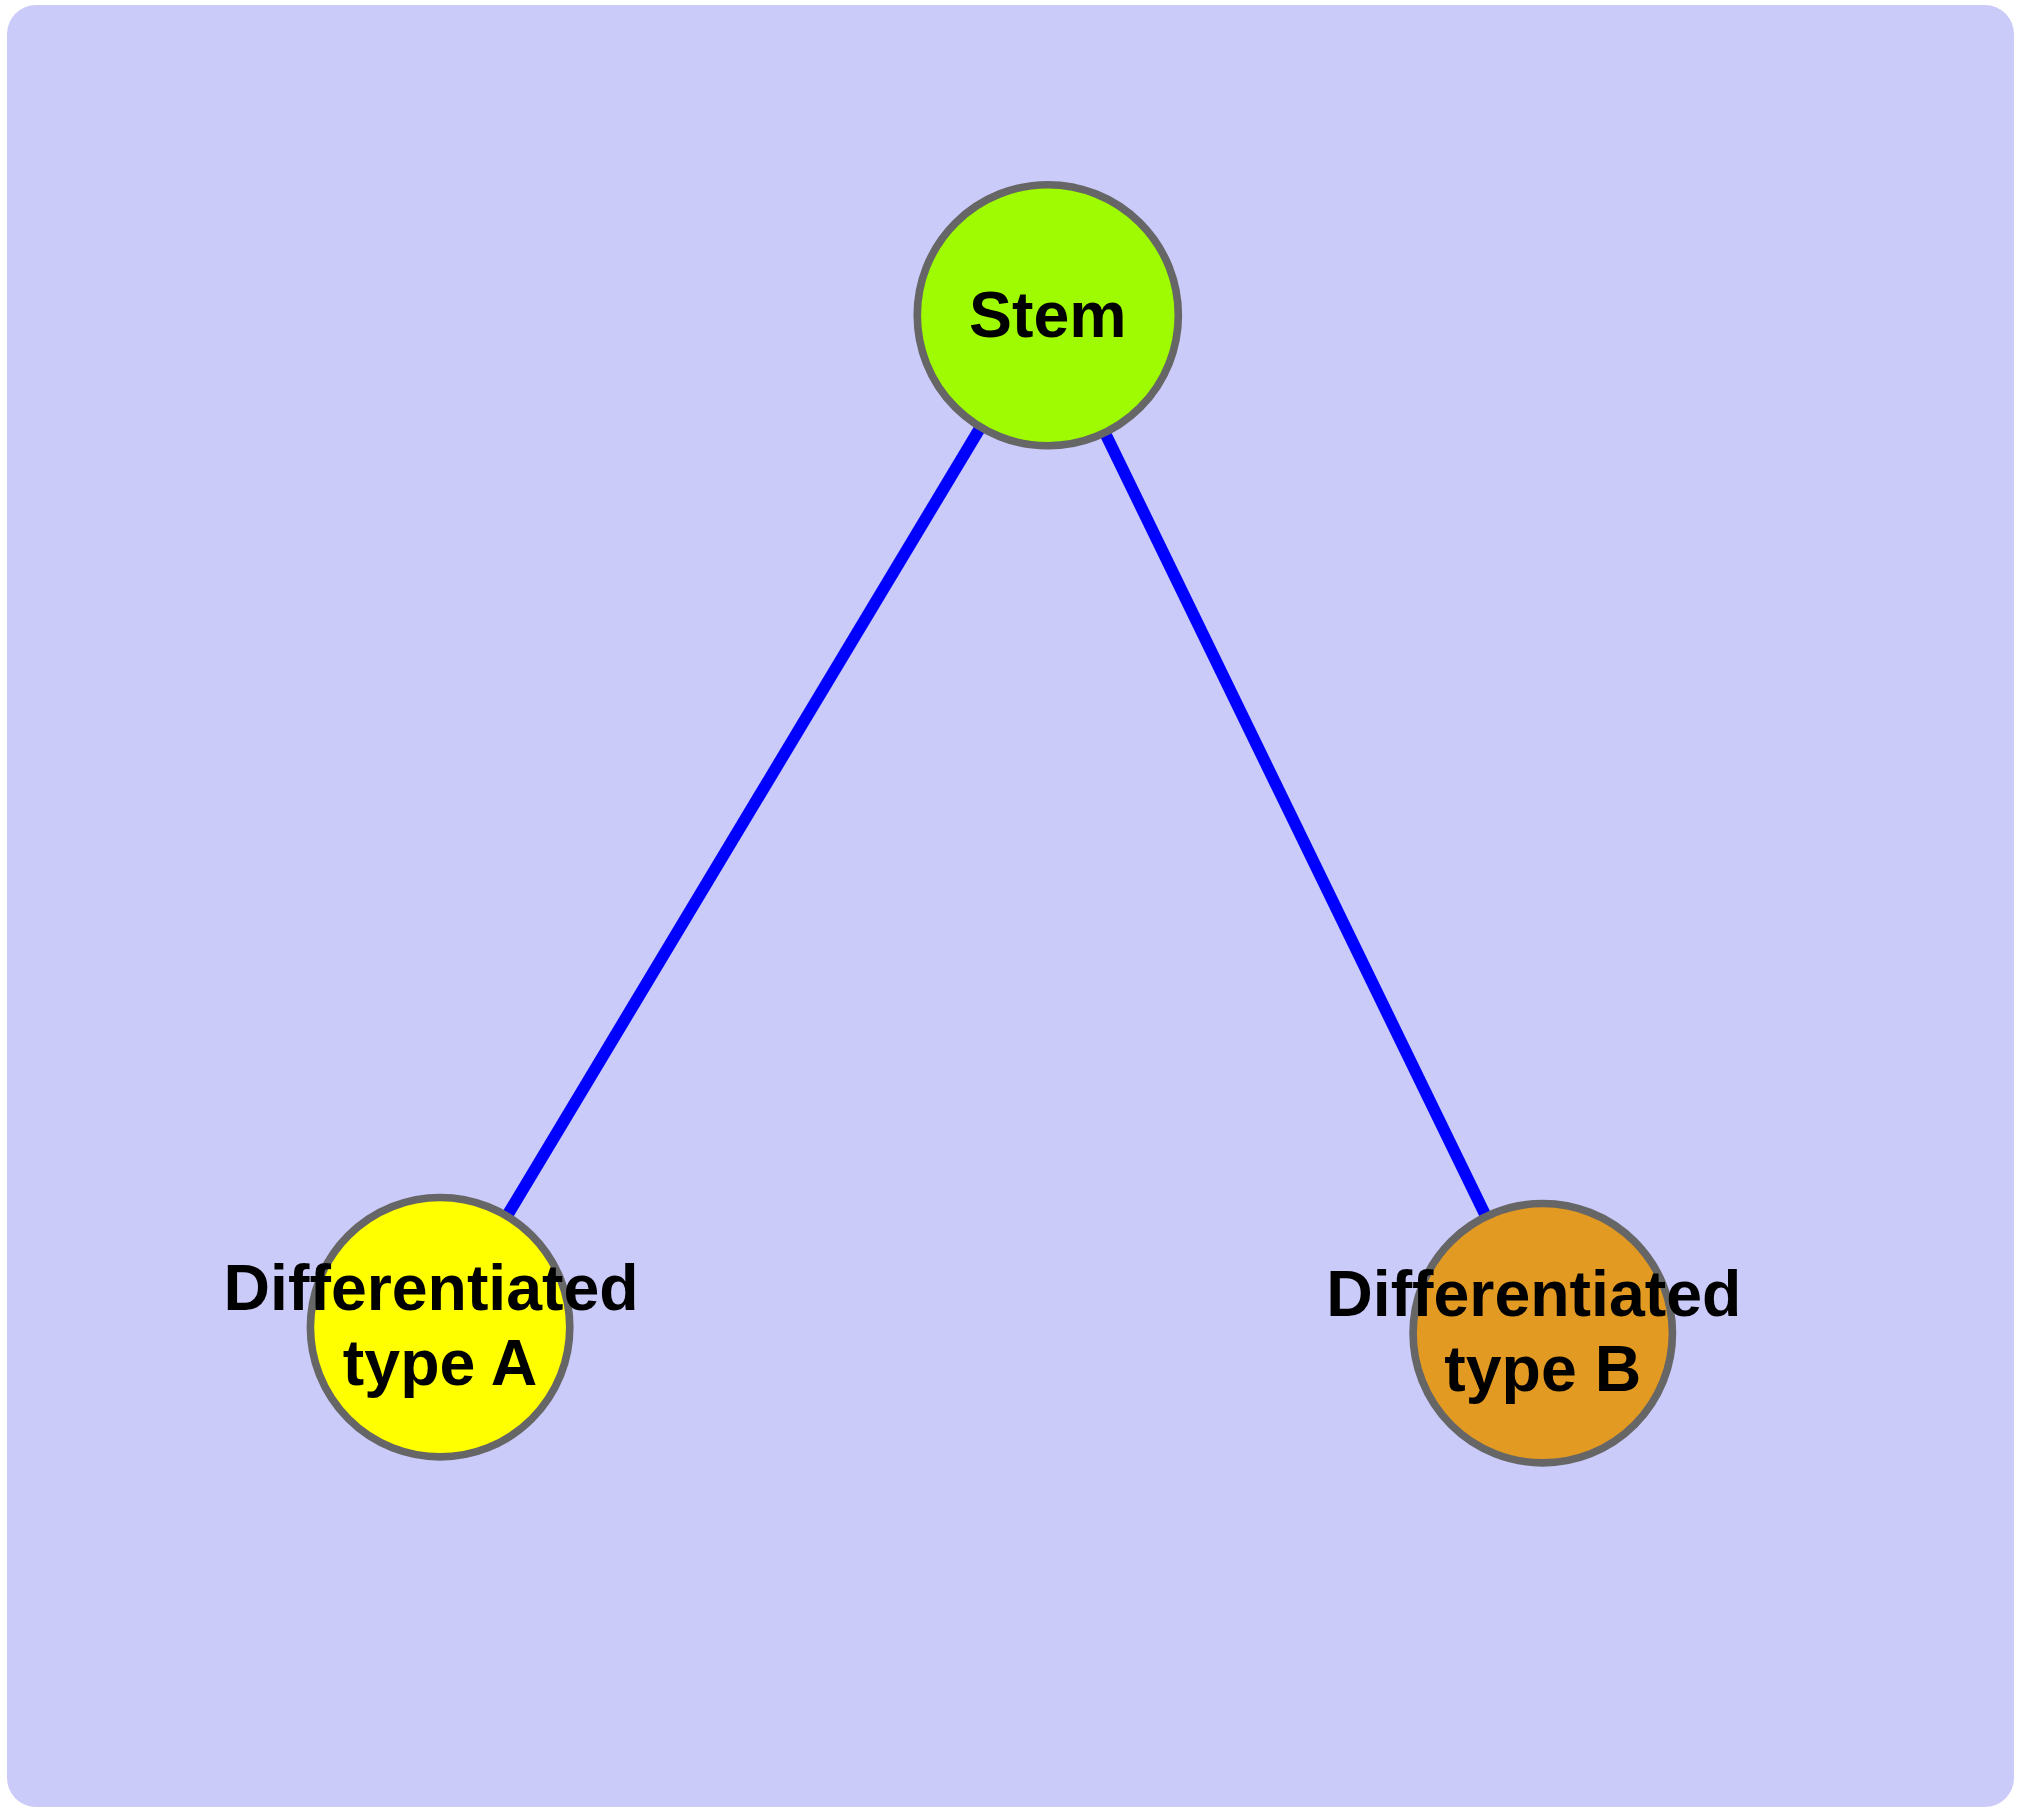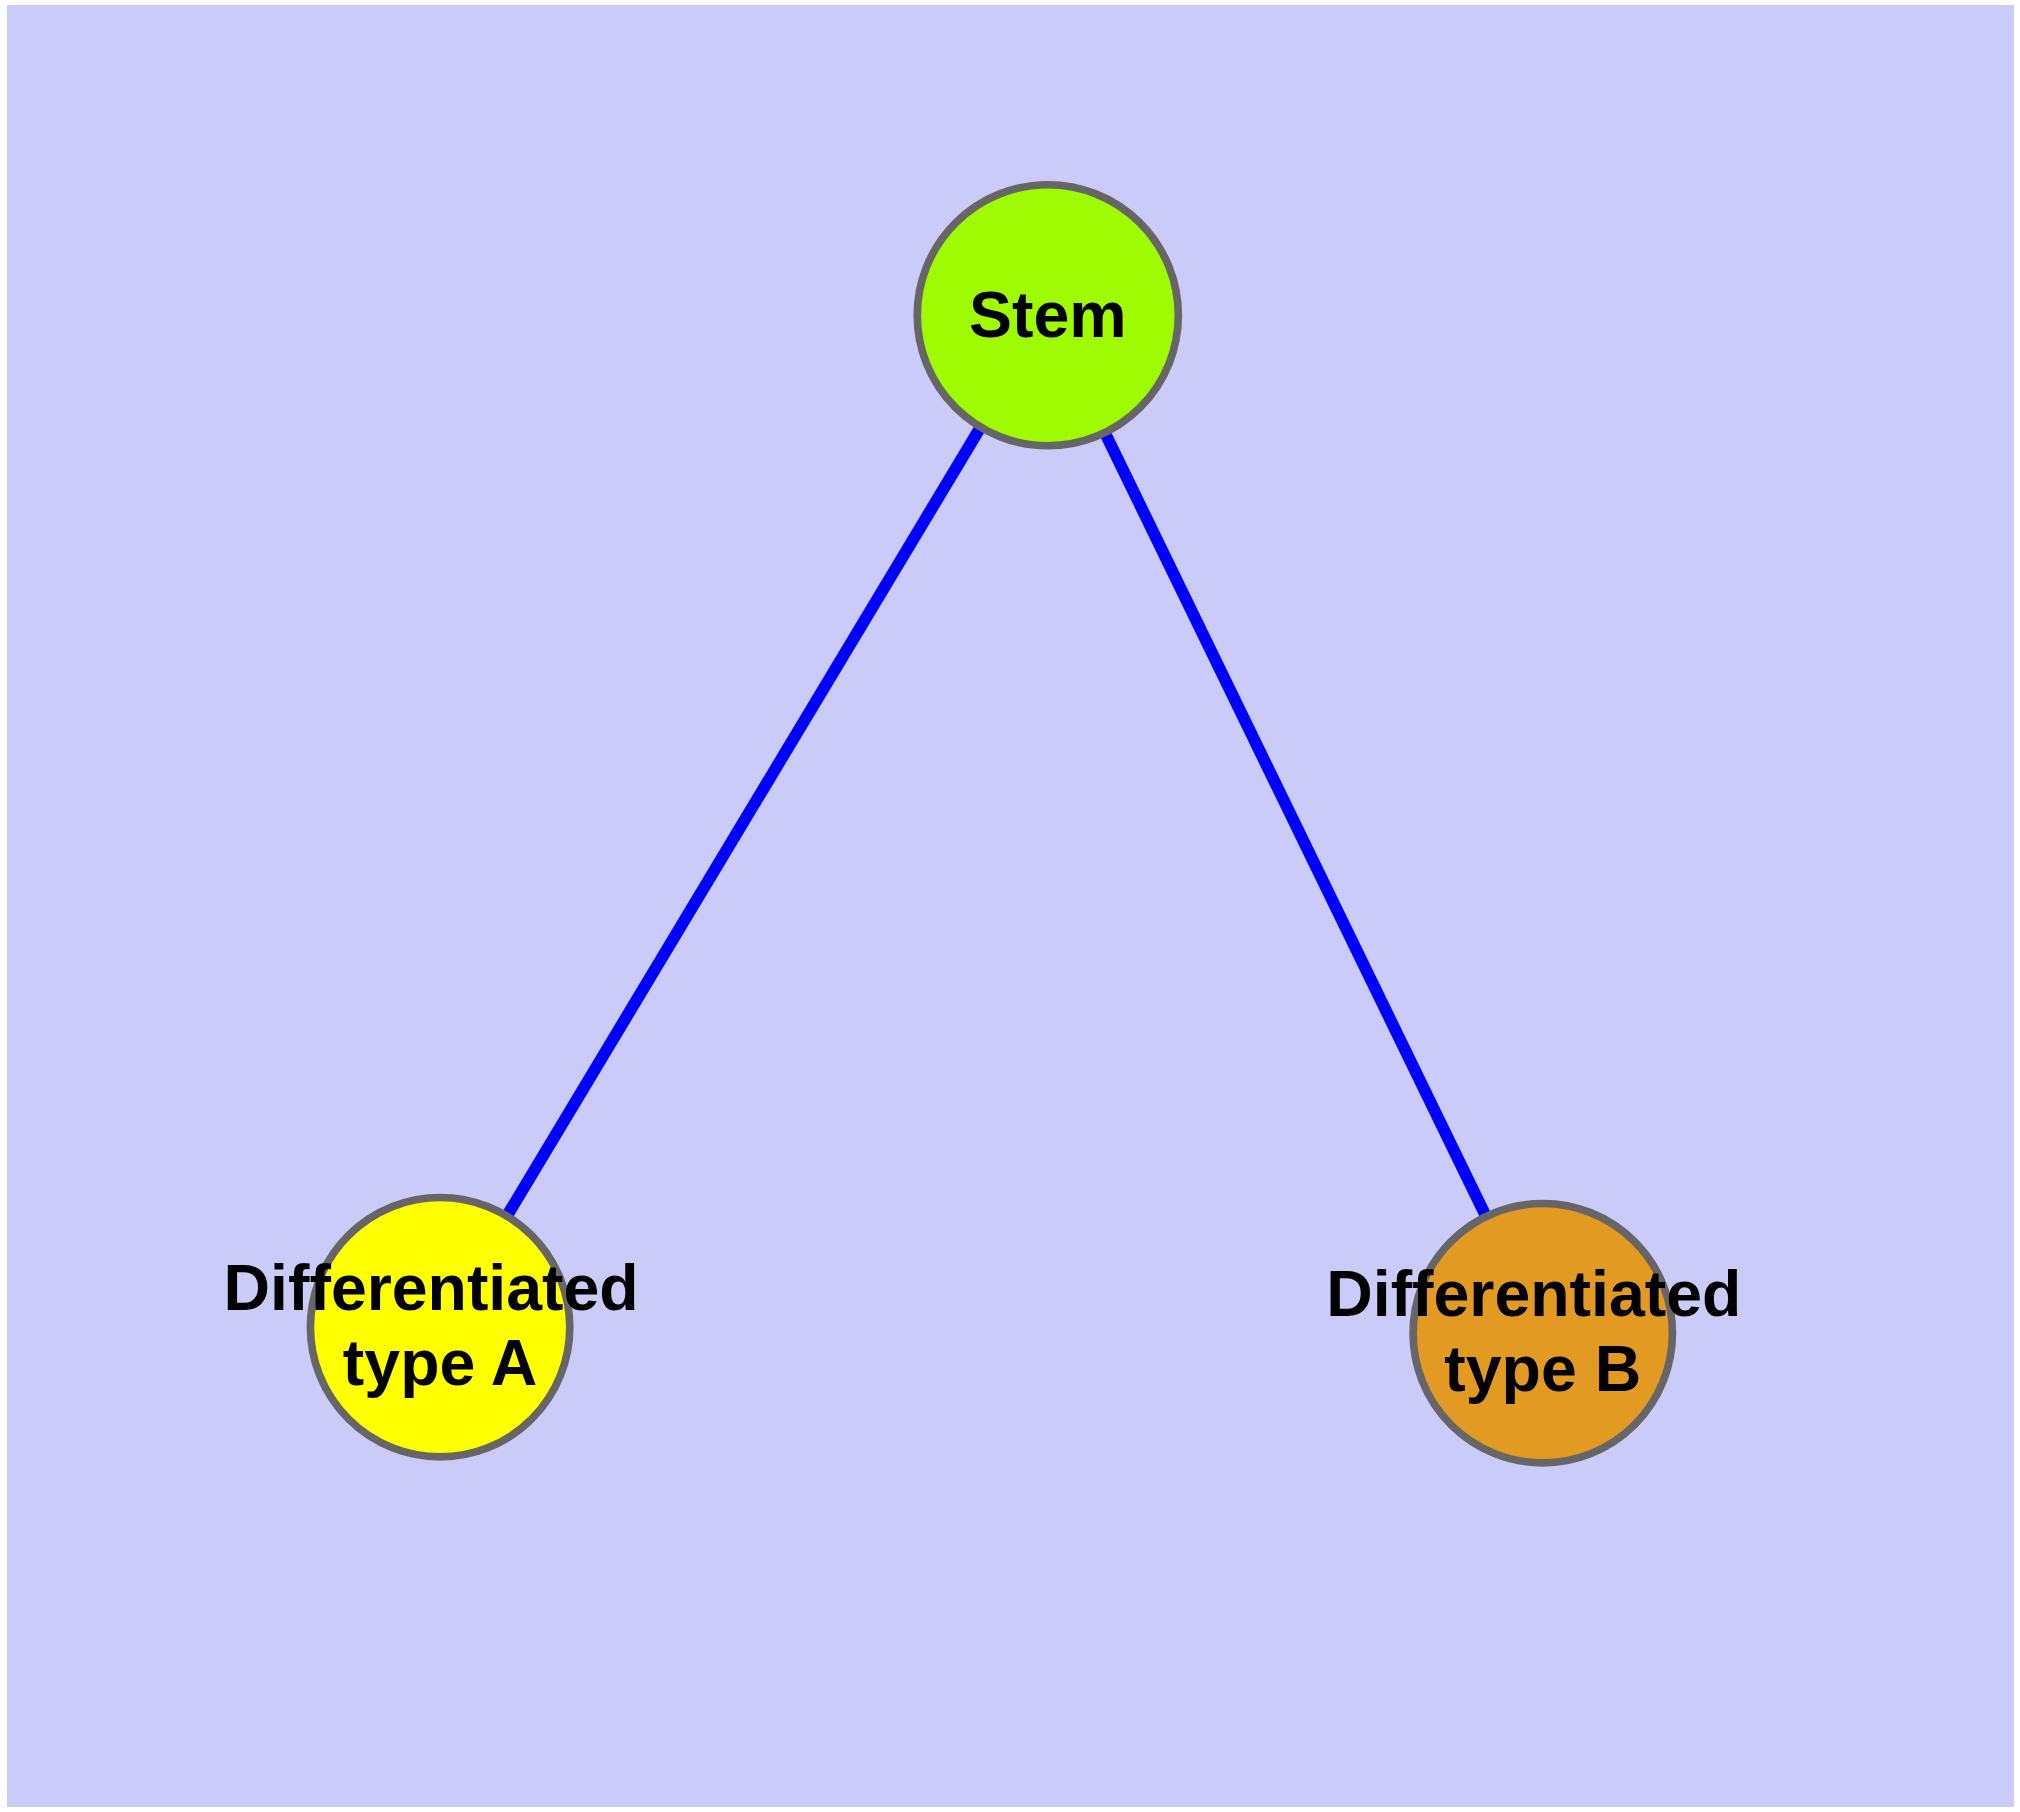--- a/index.html
+++ b/index.html
@@ -50,21 +50,21 @@
     dominant-baseline: middle;
     pointer-events: none;
   }
   .label-stem { font-size: 76px; }
   .label-leaf { font-size: 76px; }
 </style>
 </head>
 <body>
 
 <div id="canvas">
-  <div id="plot-area" style="background: rgb(203, 203, 250);">
+  <div id="plot-area" style="background: rgb(203, 203, 250); border-radius: 29px;">
     <svg id="graph-svg" viewBox="0 0 2368 2126" xmlns="http://www.w3.org/2000/svg">
 
       <g>
         <line class="graph-edge" x1="1228" y1="366" x2="511" y2="1560" stroke="#0000ff" stroke-width="14"></line>
         <line class="graph-edge" x1="1228" y1="366" x2="1812" y2="1567" stroke="#0000ff" stroke-width="14"></line>
       </g>
 
       <g>
 
         <g>

